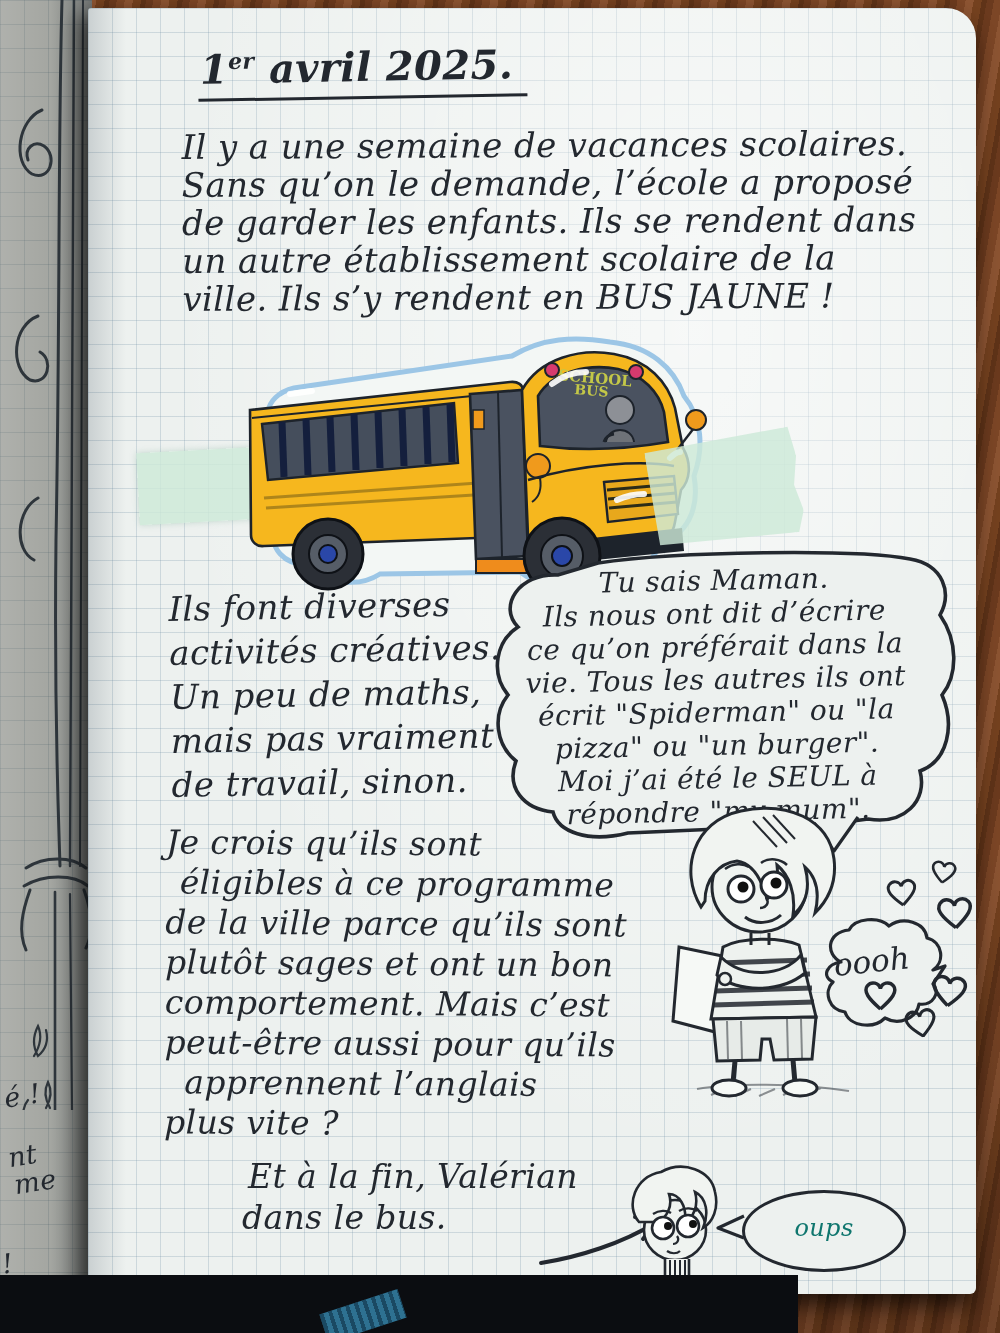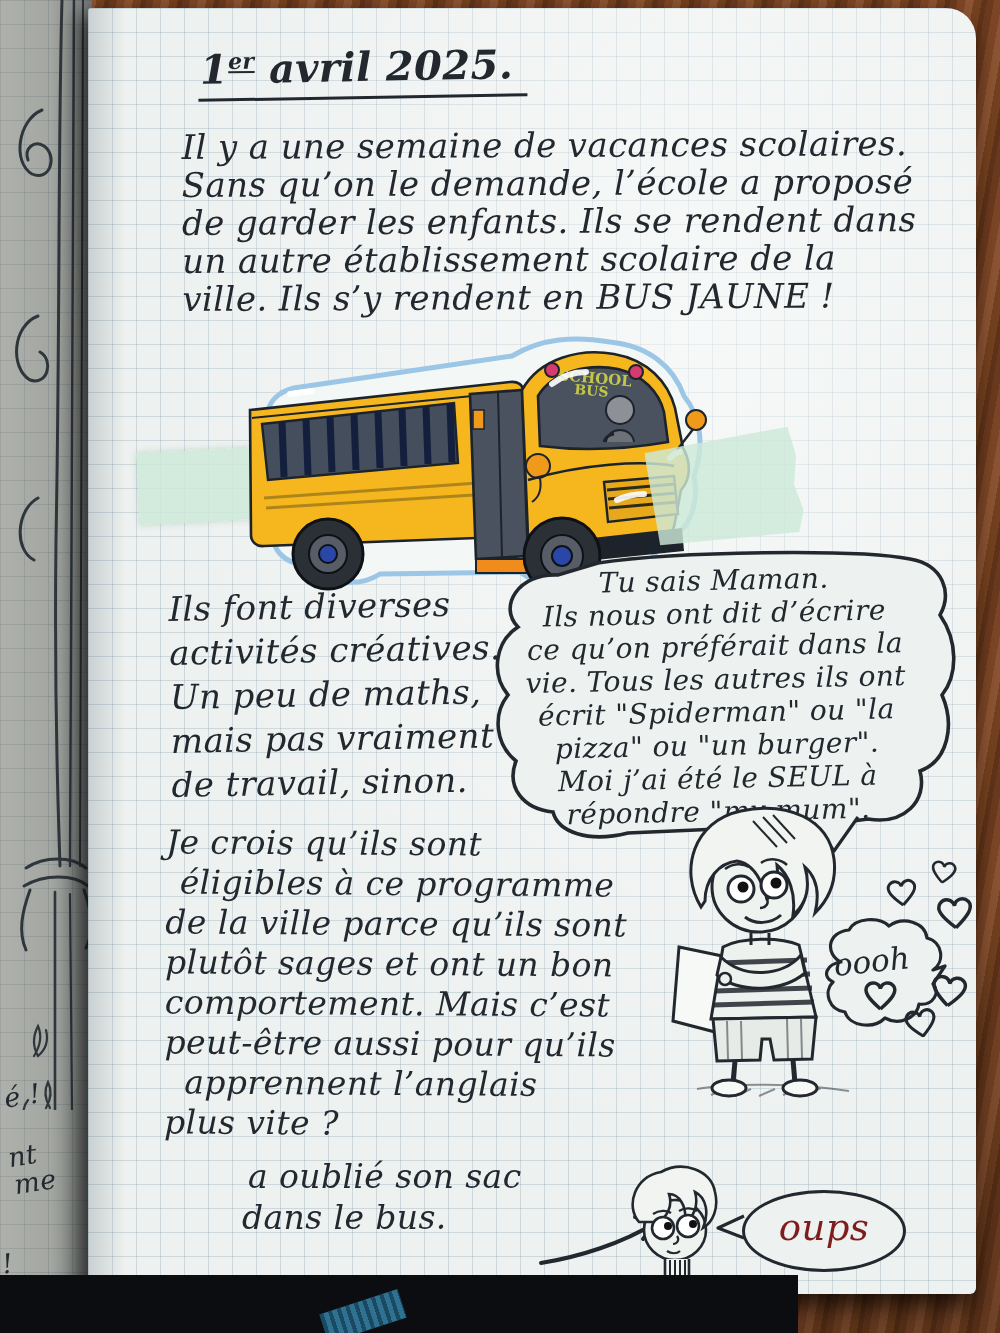--- a/index.html
+++ b/index.html
@@ -35,21 +35,21 @@
       linear-gradient(to bottom, rgba(120,150,172,.28) 1px, transparent 1px);
     background-size:auto,auto,24px 24px,24px 24px;
     box-shadow:-12px 6px 18px rgba(0,0,0,.38), 0 14px 22px rgba(0,0,0,.45);
   }
   .hand{color:#23282f;font-style:italic;letter-spacing:.4px;line-height:1.16;}
   .abs{position:absolute;}
   .line{white-space:nowrap;}
   
   .date{left:110px;top:36px;font-size:40px;font-weight:700;
         border-bottom:3px solid #23282f;padding:0 14px 6px 2px;transform:rotate(-1deg);}
-  .date sup{font-size:22px;text-decoration:underline;}
+  .date sup{font-size:22px;}
   
   .p1{left:94px;top:118px;font-size:34px;line-height:38px;transform:rotate(-.3deg);}
   .p2{left:82px;top:576px;font-size:34px;line-height:44px;transform:rotate(-1deg);}
   .p3{left:77px;top:816px;font-size:33px;line-height:40px;transform:rotate(.4deg);}
   .p3 .line:nth-child(2){margin-left:14px;}
   .p3 .line:nth-child(7){margin-left:20px;}
   .p4{left:160px;top:1148px;font-size:33px;line-height:41px;}
   .p4 .line:nth-child(2){margin-left:-6px;}
   .p4 .line:nth-child(3){margin-left:18px;}
   
@@ -62,21 +62,21 @@
       clip-path:polygon(0 6%,97% 0,100% 28%,96% 55%,100% 80%,95% 100%,2% 94%);}
   
   .bus-wrap{left:134px;top:322px;width:492px;height:272px;}
   .bubble-wrap{left:390px;top:537px;width:492px;height:312px;}
   .boy-wrap{left:581px;top:787px;width:207px;height:307px;}
   .cloud-wrap{left:723px;top:906px;width:138px;height:126px;}
   .heart{position:absolute;}
   .arrow-wrap{left:447px;top:1197px;width:137px;height:72px;}
   .oups-face-wrap{left:537px;top:1156px;width:102px;height:124px;}
   .oups-bubble{left:654px;top:1182px;width:158px;height:76px;border:3.5px solid #23282f;
-      border-radius:50%;text-align:center;font-size:37px;font-style:italic;color:#7f1d1d;
+      border-radius:50%;text-align:center;font-size:24px;font-style:italic;color:#0f766e;
       line-height:70px;background:#edf1ef;}
   .oups-tail{left:626px;top:1202px;width:32px;height:34px;}
   
   .under-shadow{position:absolute;left:0;bottom:0;width:798px;height:58px;background:#0b0d11;}
   .strap{position:absolute;left:322px;bottom:2px;width:82px;height:30px;background:#2e7191;
      transform:rotate(-18deg);
      background-image:repeating-linear-gradient(90deg, rgba(10,40,60,.55) 0 4px, transparent 4px 9px);}
   svg{display:block;}
 </style>
 </head>
@@ -299,21 +299,21 @@
         <path d="M12,20 C4,13 0,8 3,4 C6,.5 11,2 12,6 C13,2 18,.5 21,4 C24,8 20,13 12,20" fill="none" stroke="#23282f" stroke-width="2.2"></path>
       </svg>
     <svg class="heart" style="left:842px;top:966px;transform:rotate(6deg);" width="38" height="35" viewBox="0 0 24 22">
         <path d="M12,20 C4,13 0,8 3,4 C6,.5 11,2 12,6 C13,2 18,.5 21,4 C24,8 20,13 12,20" fill="none" stroke="#23282f" stroke-width="2.2"></path>
       </svg>
     <svg class="heart" style="left:816px;top:1000px;transform:rotate(-10deg);" width="34" height="31" viewBox="0 0 24 22">
         <path d="M12,20 C4,13 0,8 3,4 C6,.5 11,2 12,6 C13,2 18,.5 21,4 C24,8 20,13 12,20" fill="none" stroke="#23282f" stroke-width="2.2"></path>
       </svg>
 
     <div class="abs hand p4">
-      <div class="line">a oublié son sac</div>
+      <div class="line">Et à la fin, Valérian</div>
       <div class="line">dans le bus.</div>
     </div>
 
     <svg class="abs arrow-wrap" viewBox="0 0 137 72">
       <path d="M6,58 C44,52 88,38 120,18" fill="none" stroke="#23282f" stroke-width="4" stroke-linecap="round"></path>
       <path d="M122,16 L100,12 M122,16 L108,34" fill="none" stroke="#23282f" stroke-width="4" stroke-linecap="round"></path>
     </svg>
 
     <div class="abs oups-face-wrap">
       <svg width="102" height="124" viewBox="0 0 102 124">

